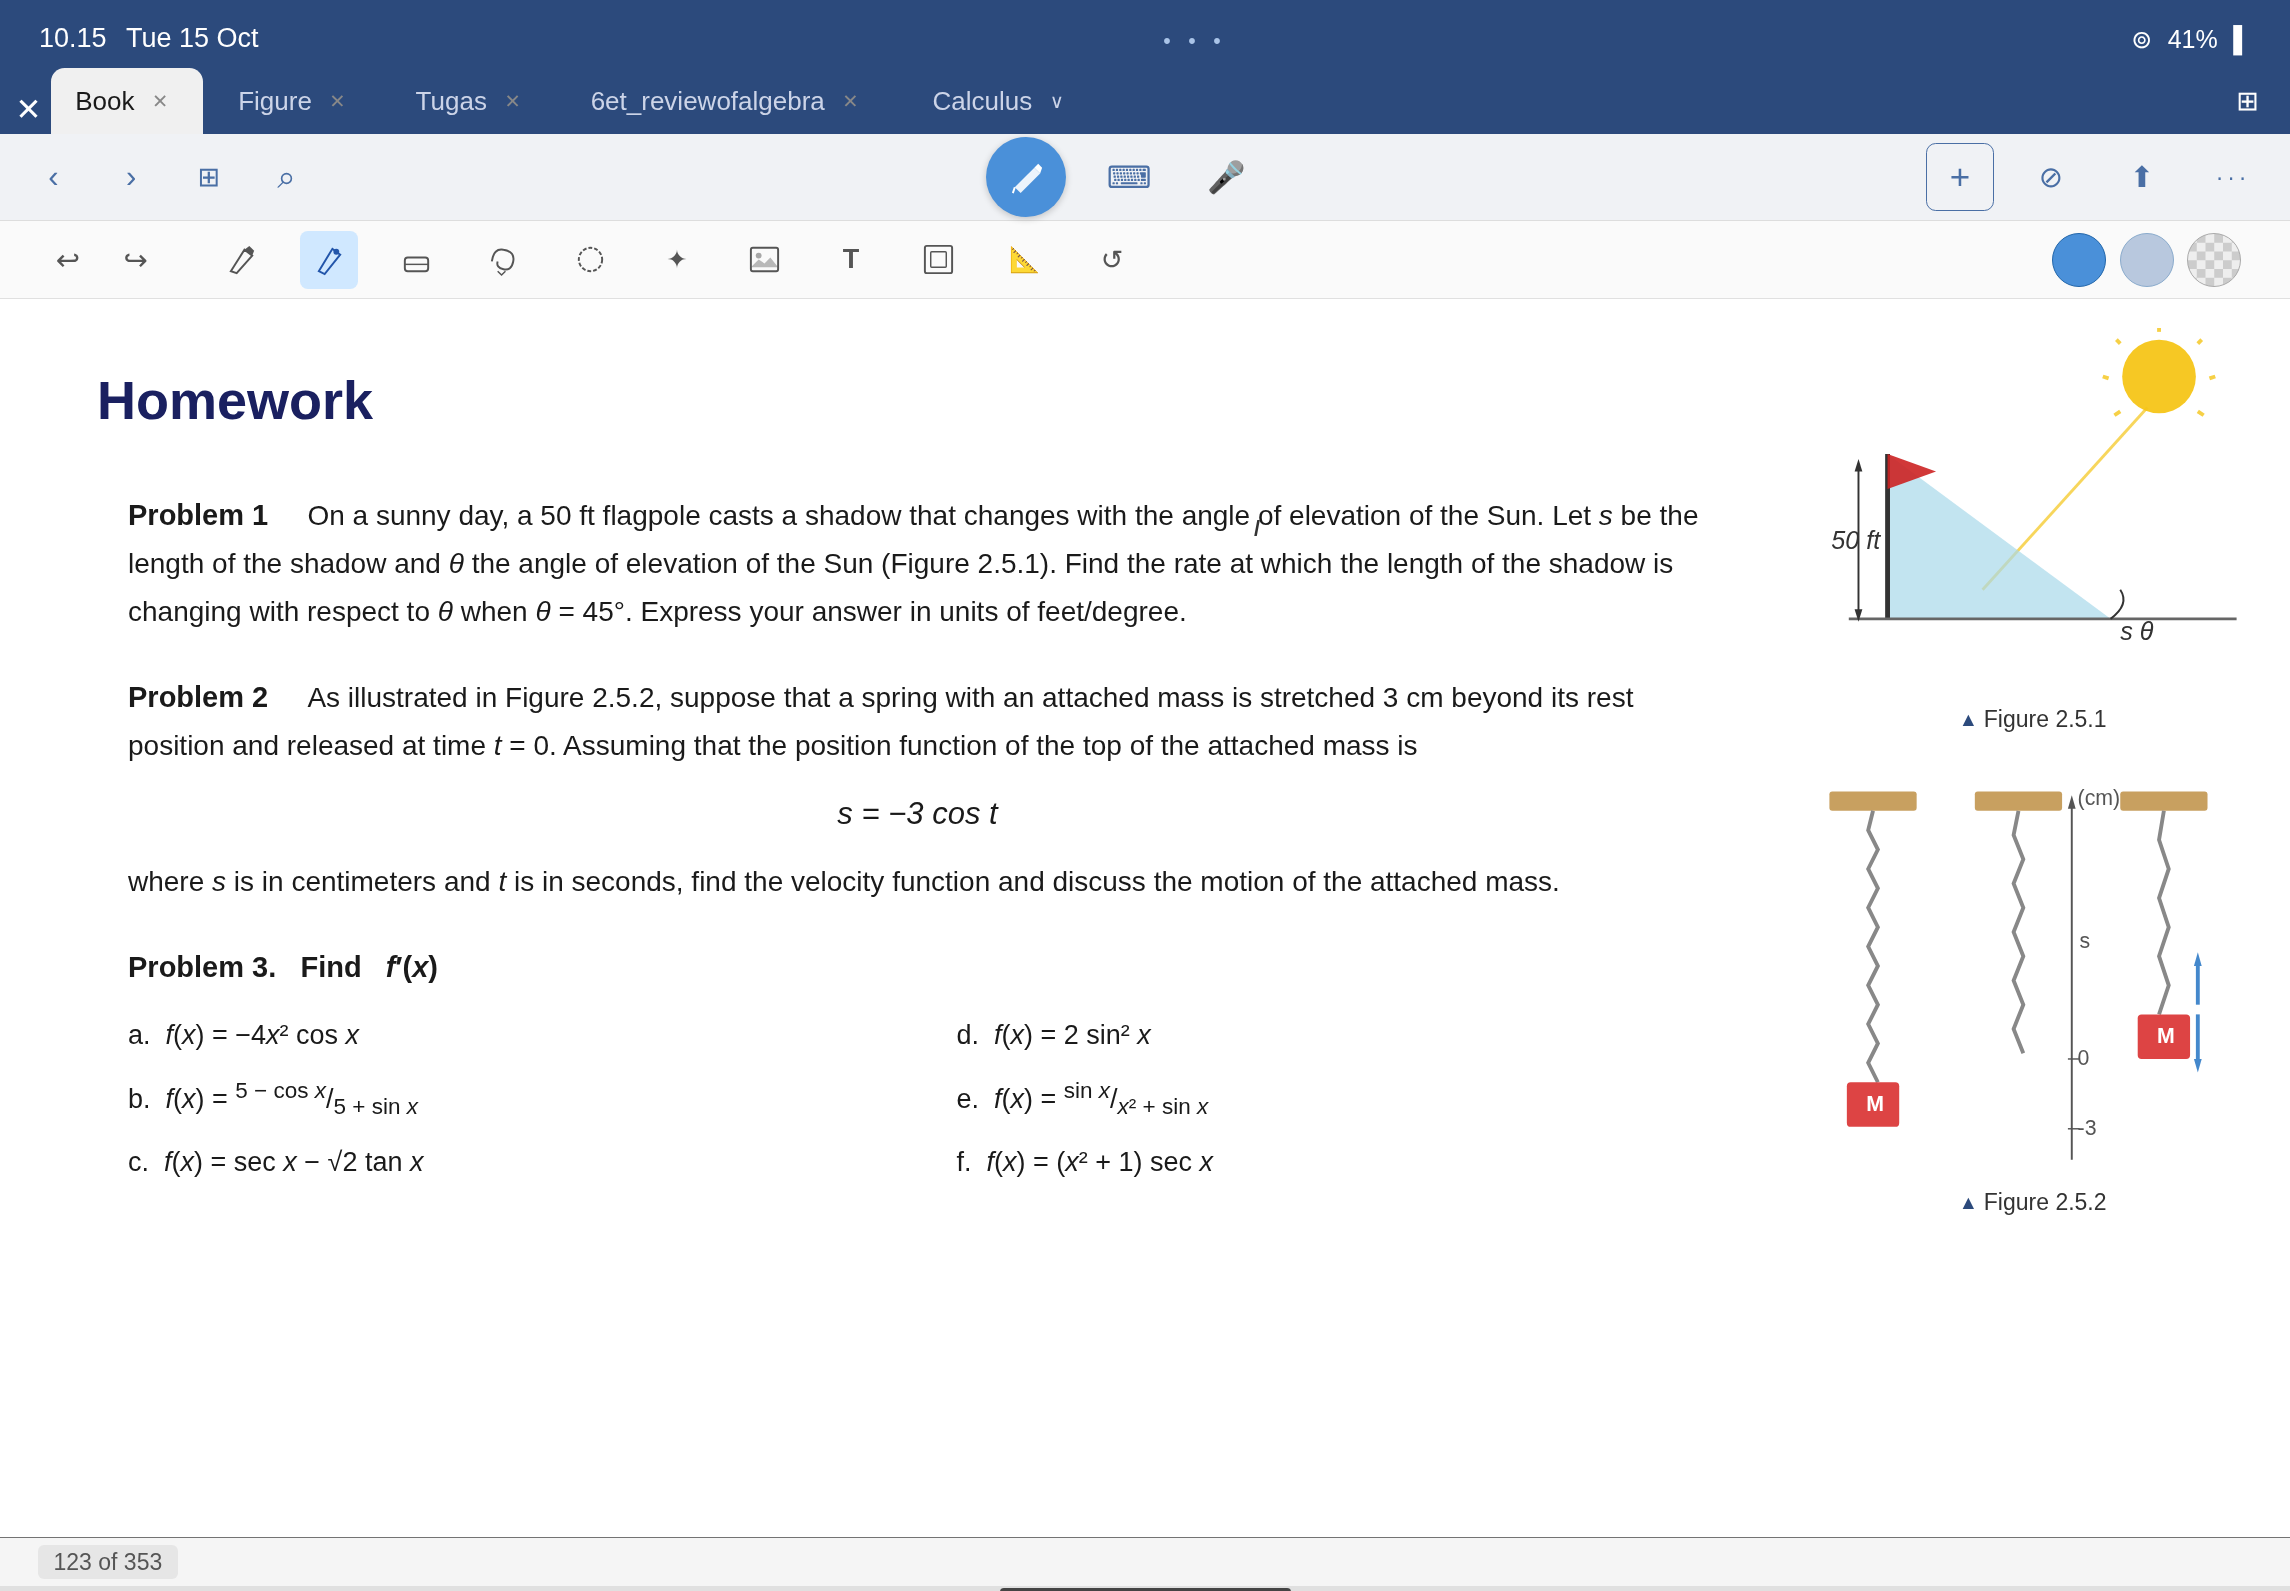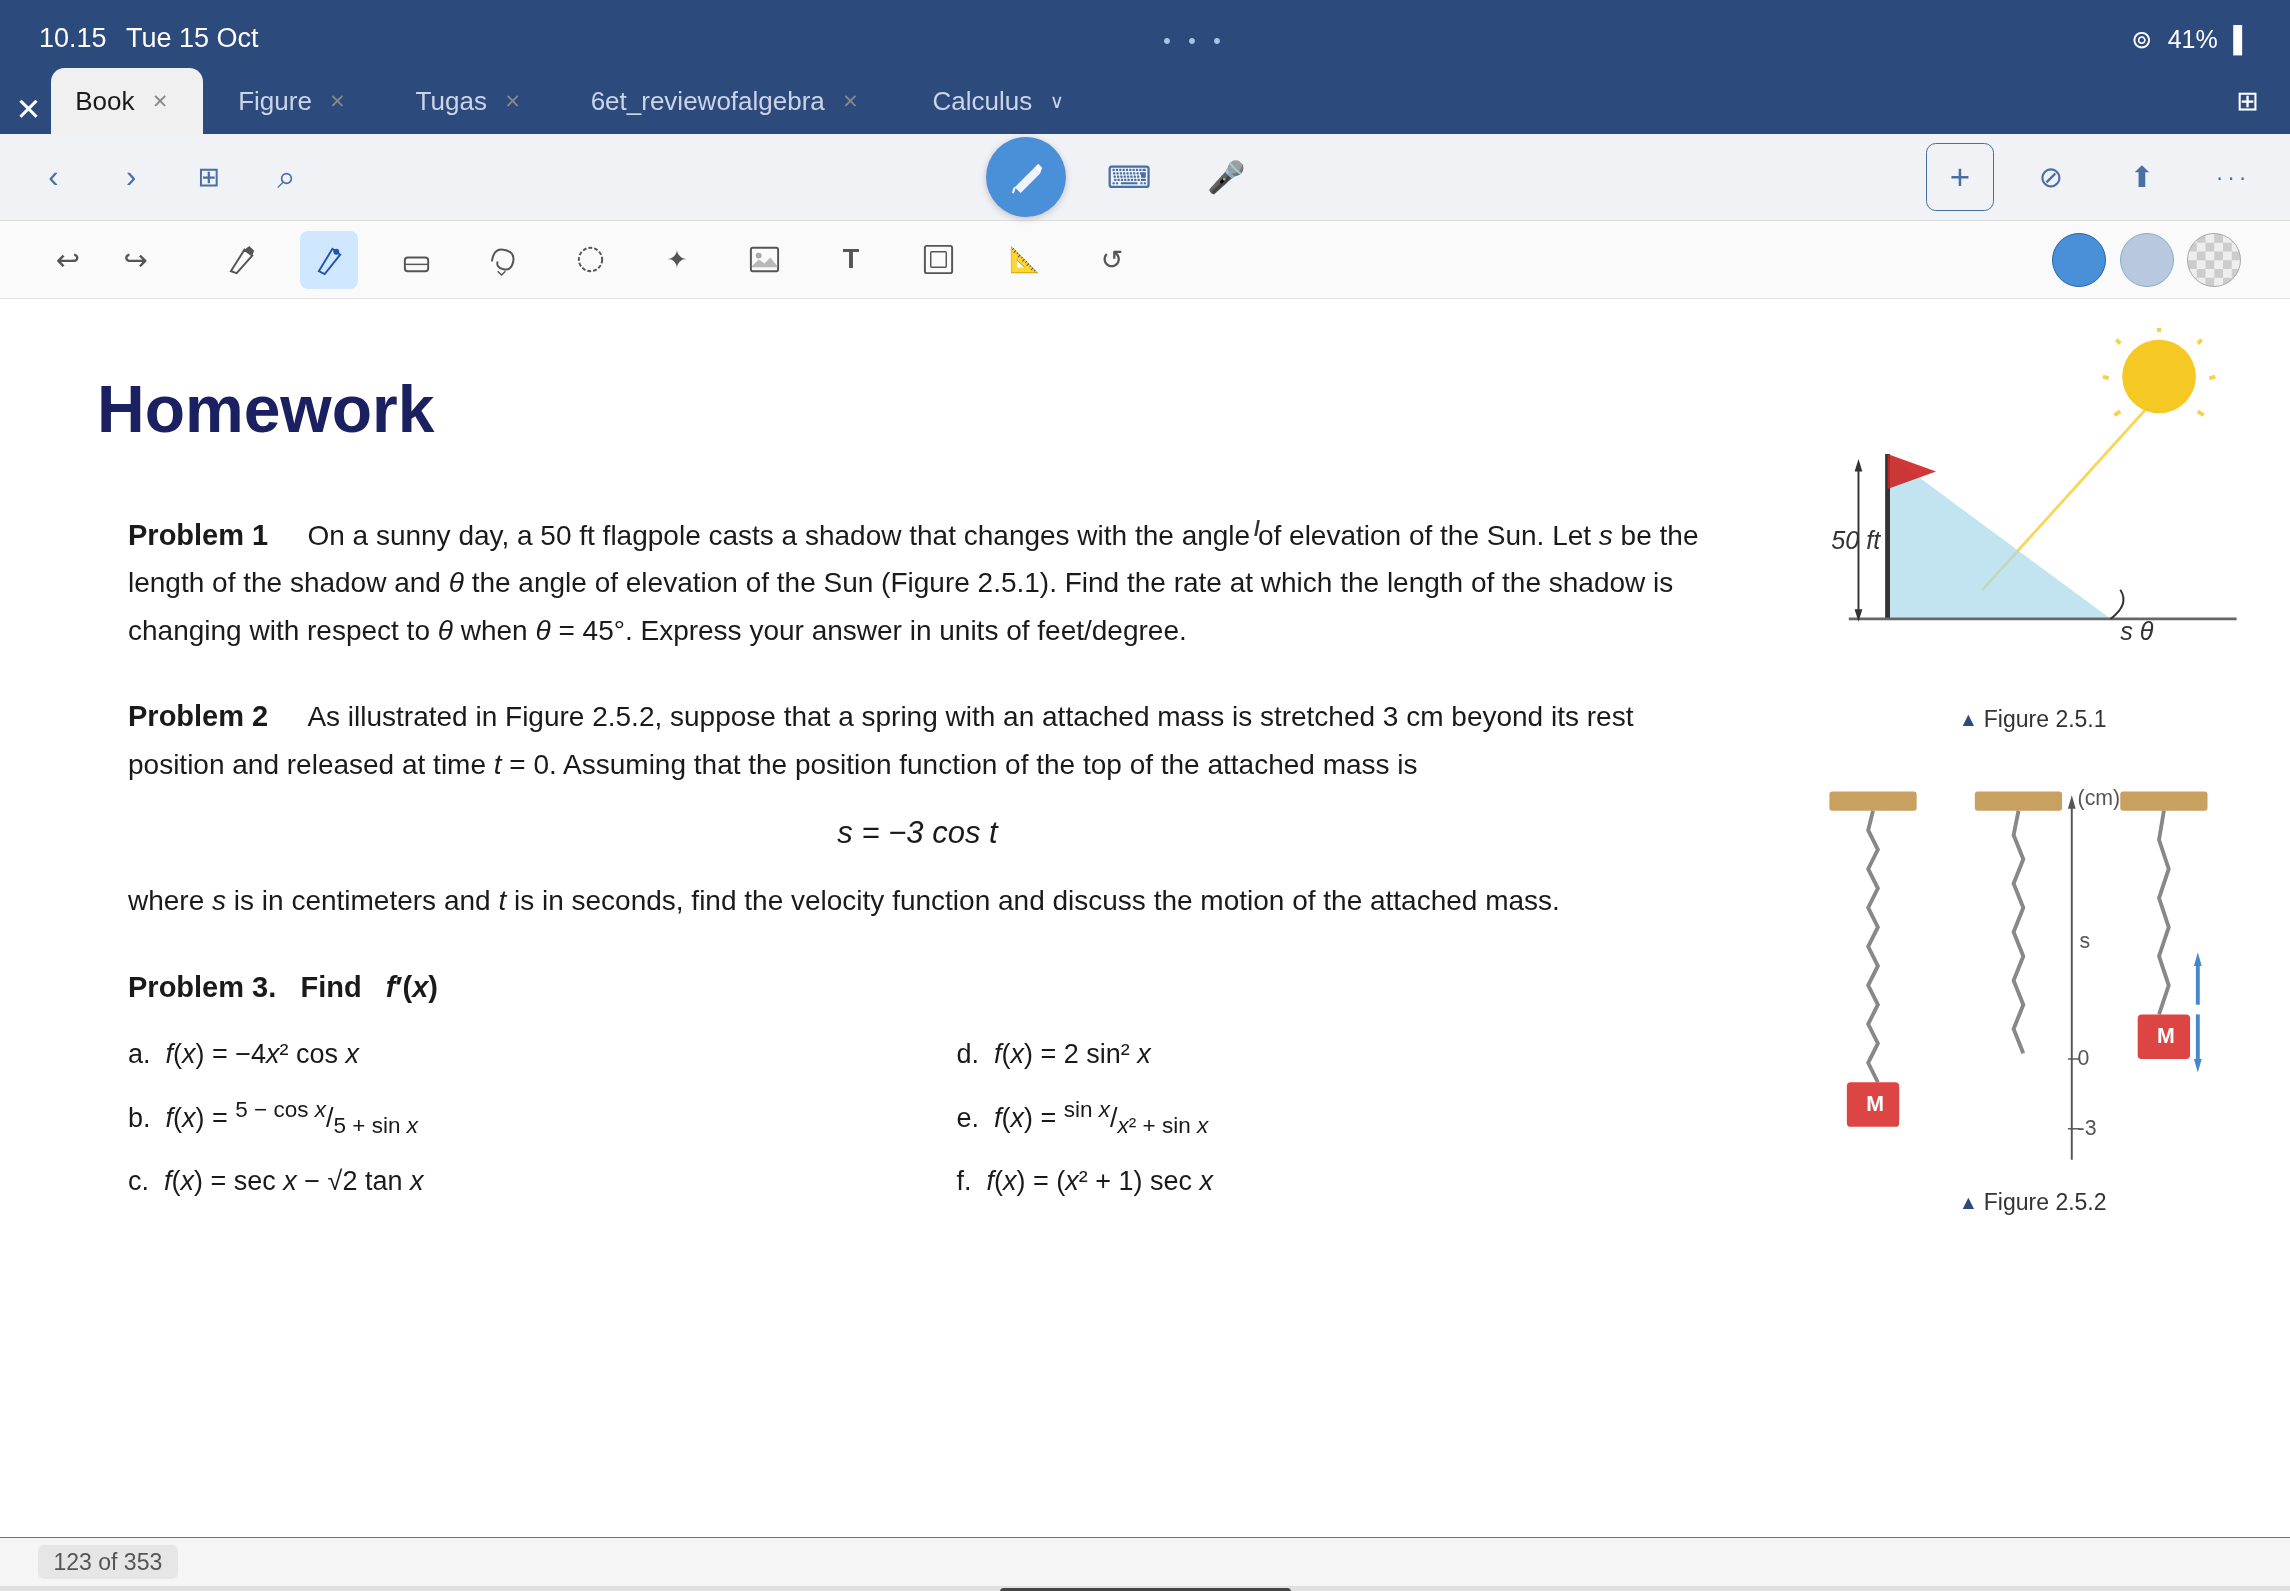--- a/index.html
+++ b/index.html
@@ -38,21 +38,21 @@
     #page-content {
       flex: 1;
       padding: 58px 78px 58px 97px;
       font-size: 29px;
       line-height: 1.6;
       color: #1a1a1a;
       position: relative;
       overflow: hidden;
     }
     #page-content h1 {
-      font-size: 66px;
+      font-size: 54px;
       font-weight: 900;
       color: #1a2060;
       margin-bottom: 49px;
     }
     .problem-block { margin-bottom: 39px; margin-left: 31px; }
     .problem-label { font-weight: 700; font-size: 29px; }
     .problem-text { font-size: 28px; line-height: 1.7; }
     .formula-center {
       text-align: center;
       font-style: italic;

